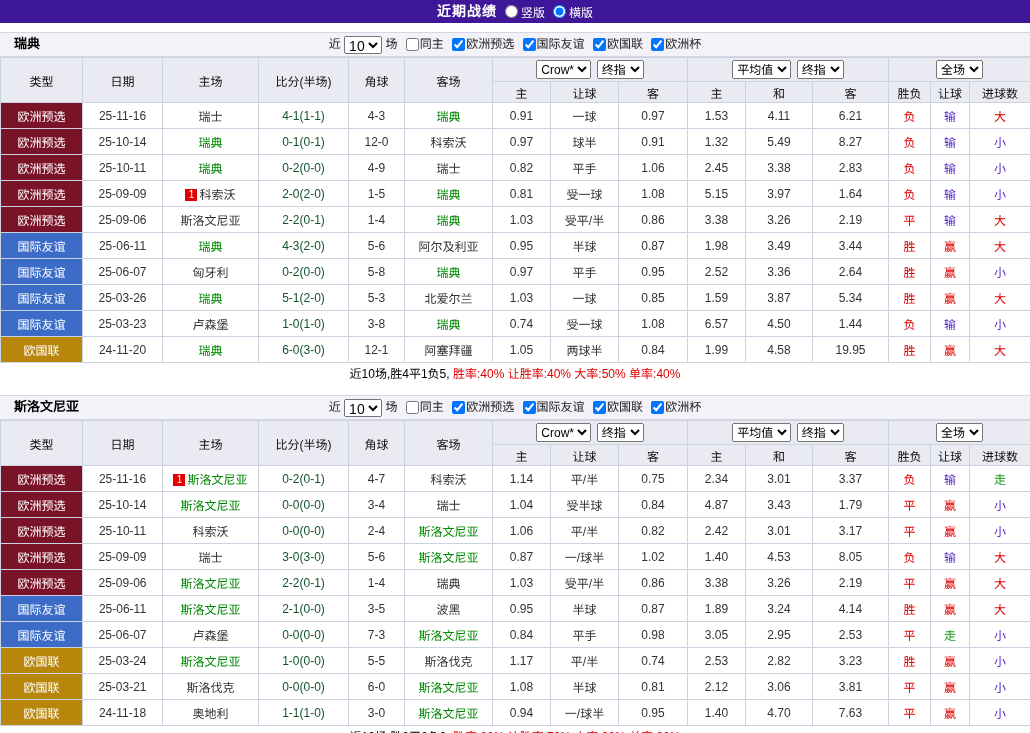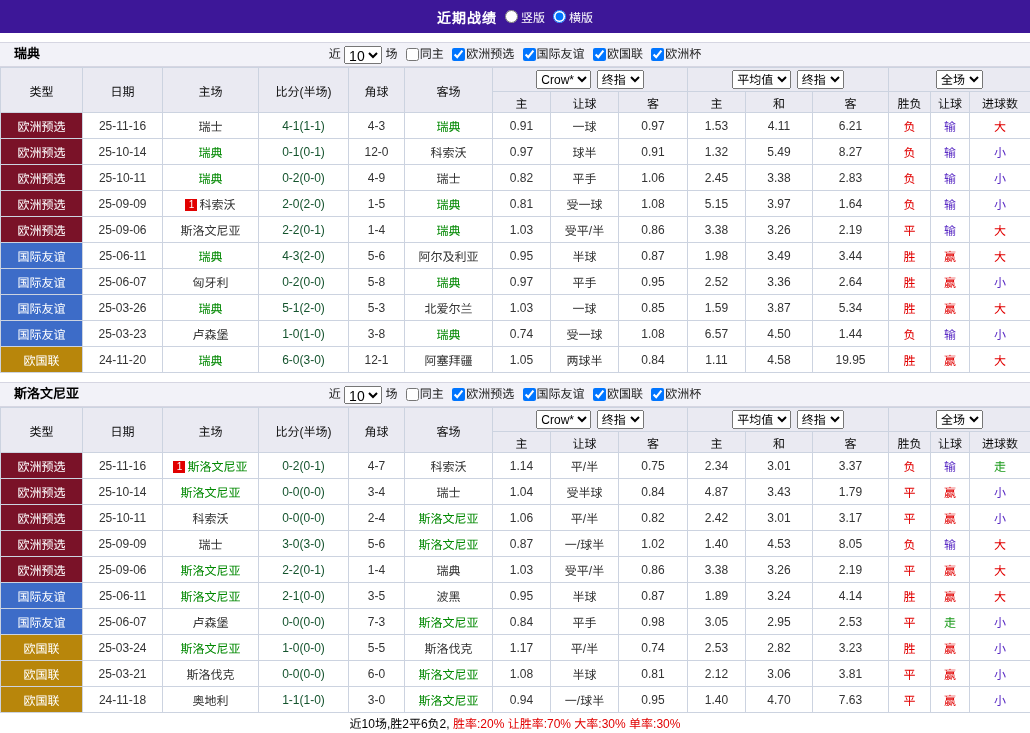--- a/index.html
+++ b/index.html
@@ -1,18 +1,18 @@
 <!DOCTYPE html>
 <html lang="zh-CN"><head>
 <meta charset="utf-8">
 <style>
   html,body{margin:0;padding:0}
   body{width:1030px;font-family:"Liberation Sans","DejaVu Sans",sans-serif;font-size:12px;color:#333;background:#fff}
   
-  .topbar{height:33px;background:#3d1798;display:flex;align-items:center;justify-content:center;gap:8px;color:#fff}
+  .topbar{height:23px;background:#3d1798;display:flex;justify-content:center;gap:8px;color:#fff}
   .topbar .title{font-size:14px;font-weight:bold;letter-spacing:1px}
   .topbar label{display:inline-flex;align-items:center;gap:3px;font-size:12px;cursor:pointer}
   .topbar input{margin:0}
   
   .section-bar{position:relative;height:23px;margin-top:9px;background:#f2f2f8;border-top:1px solid #d6d6e2;border-bottom:1px solid #d6d6e2}
   .team-title{position:absolute;left:14px;top:0;line-height:22px;font-weight:bold;font-size:13px;color:#000}
   .filters{text-align:center;line-height:22px;color:#222}
   .filters select{font-size:14px;height:18px;vertical-align:middle}
   .filters input{vertical-align:middle;margin:0 1px 0 5px}
   
@@ -274,29 +274,33 @@
         <tr>
     <td class="type og">欧国联</td>
     <td>24-11-20</td>
     <td><span class="tname hi">瑞典</span></td>
     <td class="score">6-0(3-0)</td>
     <td>12-1</td>
     <td><span class="tname">阿塞拜疆</span></td>
     <td>1.05</td>
     <td>两球半</td>
     <td>0.84</td>
-    <td>1.11</td>
+    <td>1.99</td>
     <td>4.58</td>
     <td>19.95</td>
     <td class="r">胜</td>
     <td class="r">赢</td>
     <td class="r">大</td>
   </tr>
       </tbody>
   </table>
+  <div class="summary">
+    <span>近10场,胜4平1负5,</span>
+    <span class="red">胜率:40% 让胜率:40% 大率:50% 单率:40%</span>
+  </div>
 </section>
 
 <section class="last">
   <div class="section-bar">
     <span class="team-title">斯洛文尼亚</span>
     <div class="filters">
       <span>近</span>
       <select><option>10</option></select>
       <span>场</span>
       <label><input type="checkbox" style=""><span>同主</span></label>

